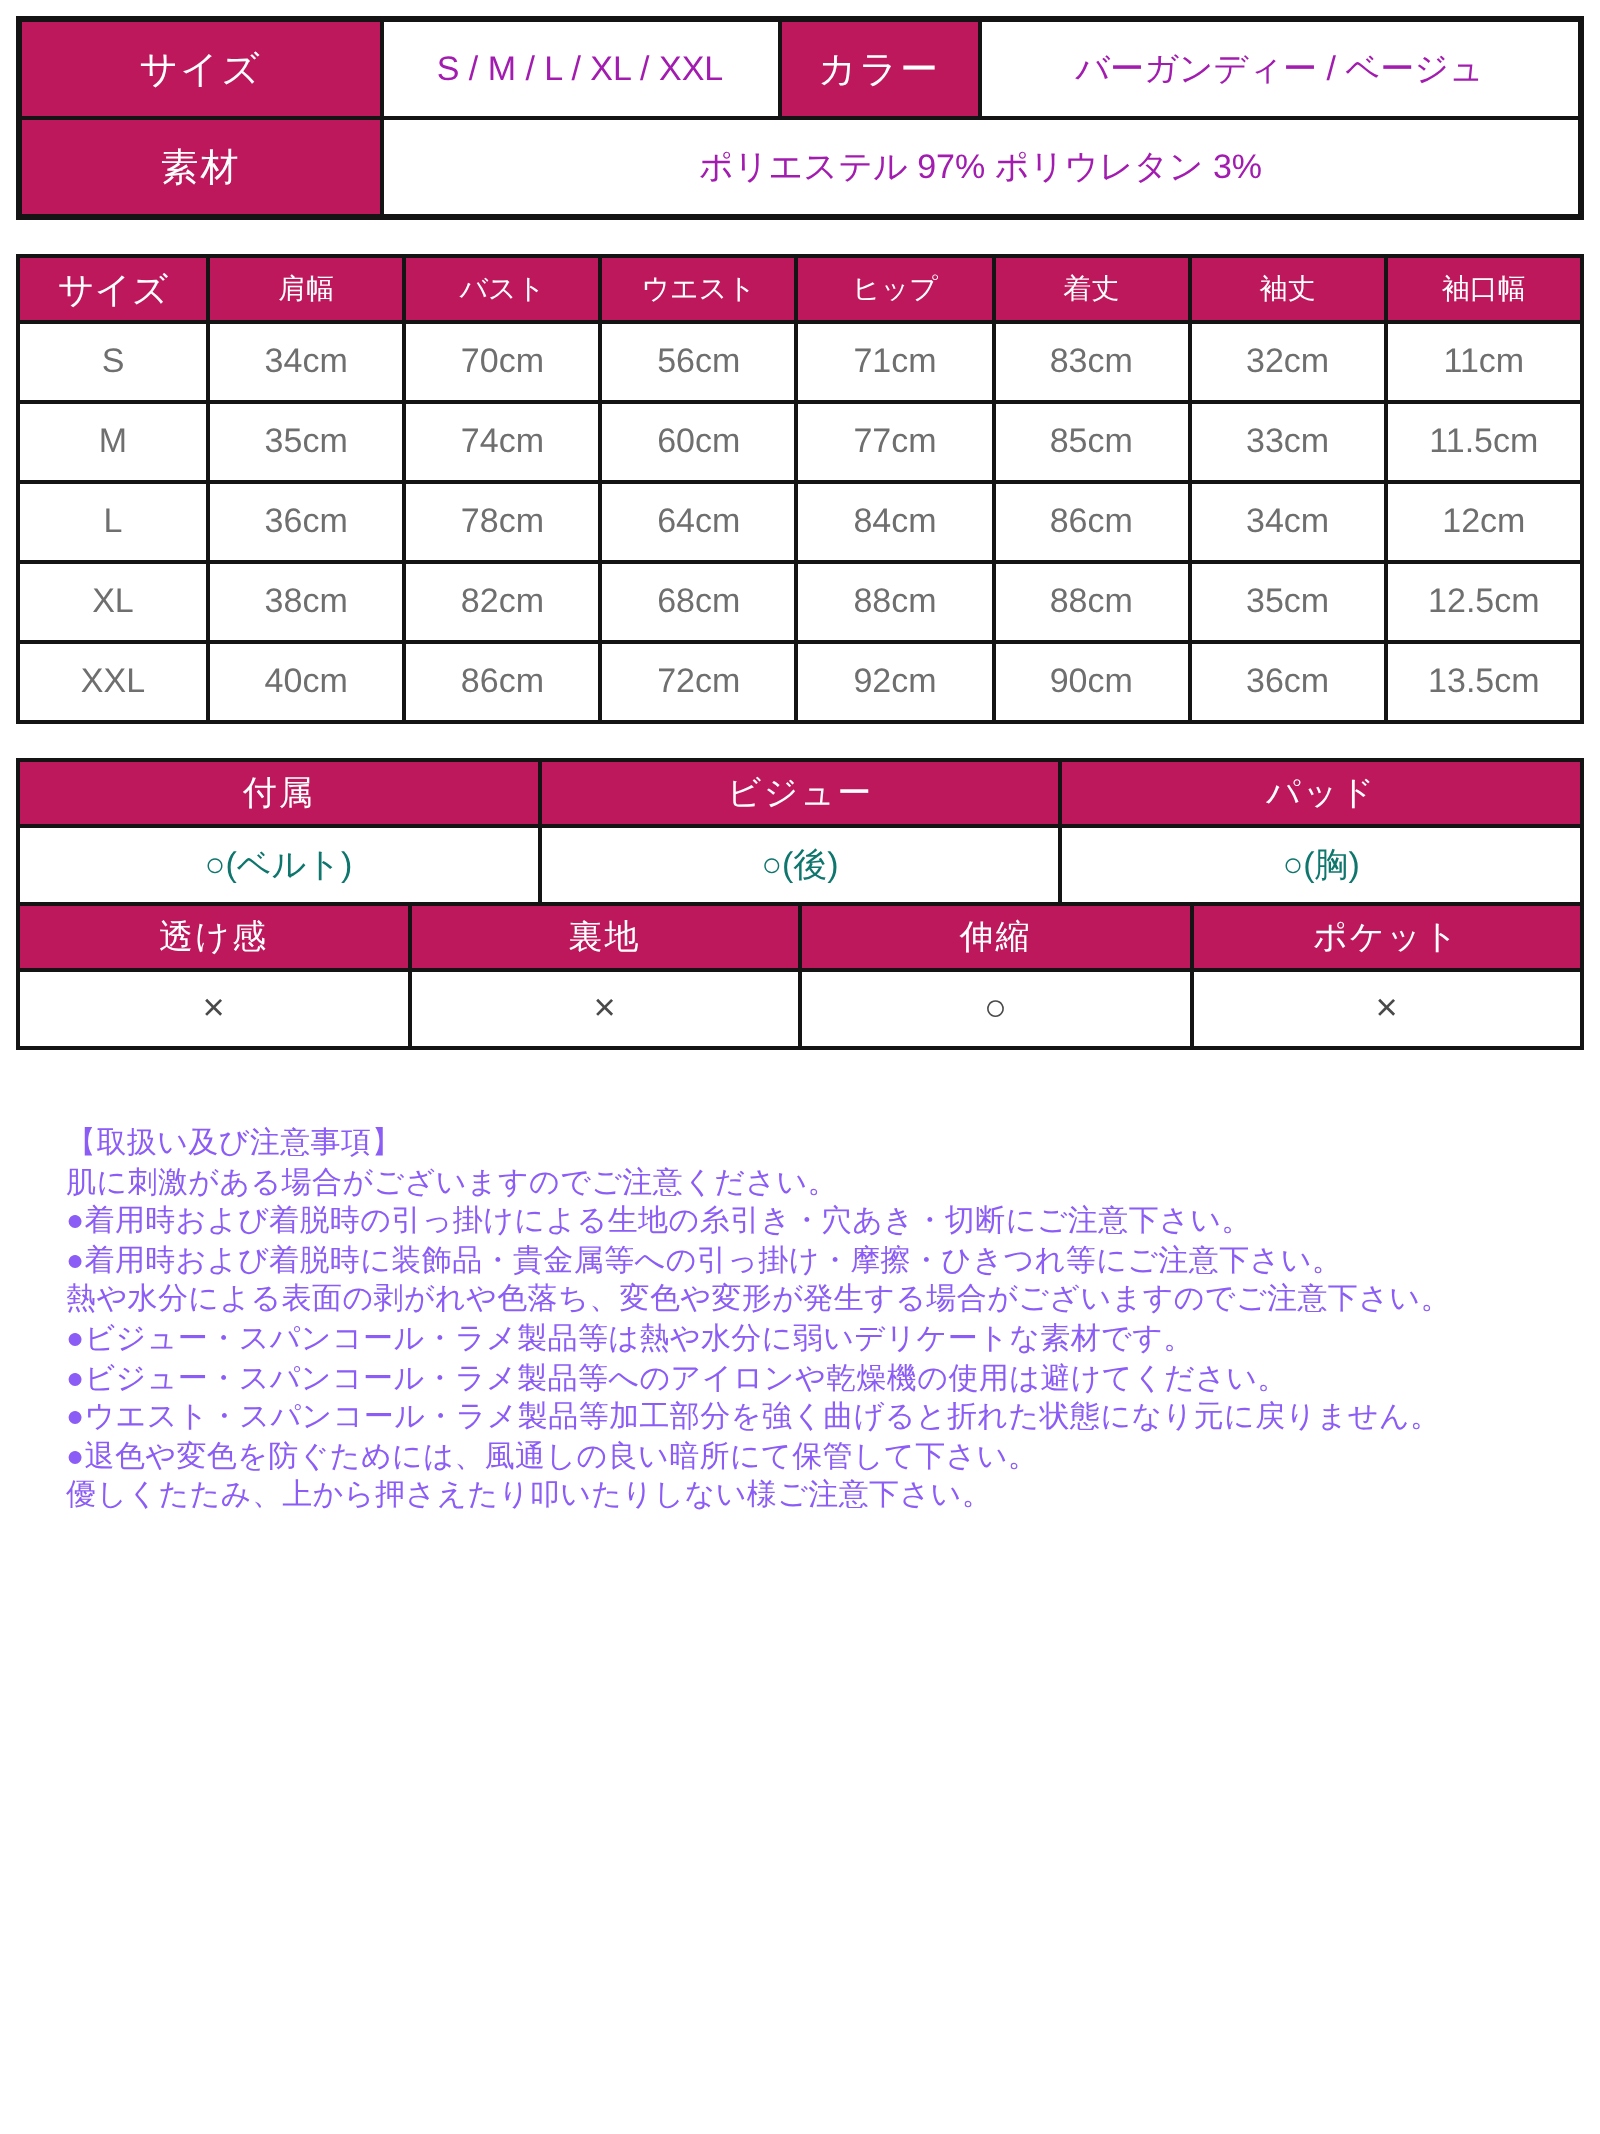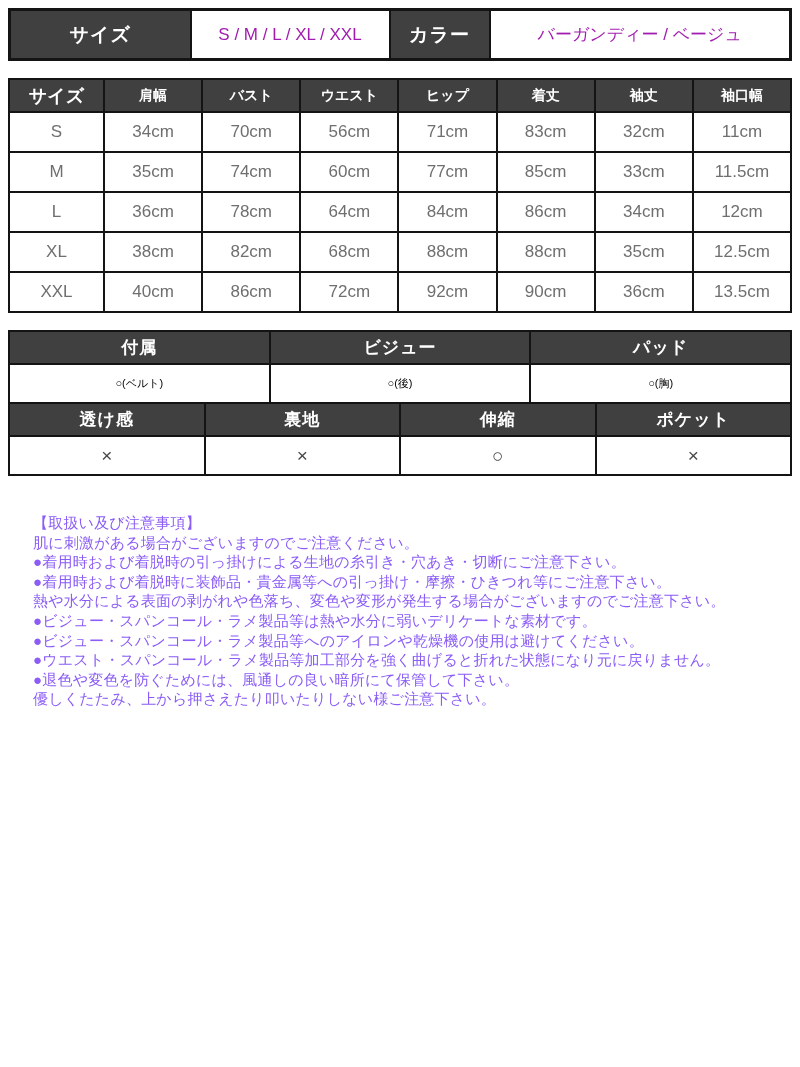--- a/index.html
+++ b/index.html
@@ -25,39 +25,39 @@
   }
   th, td {
     border: 2px solid #141414;
     text-align: center;
     vertical-align: middle;
     padding: 0;
     overflow: hidden;
     white-space: nowrap;
   }
   .hdr {
-    background: #404040;
+    background: #be185d;
     color: #ffffff;
-    font-weight: bold;
+    font-weight: normal;
   }
   
   .spec-table {
     border: 3px solid #141414;
     margin-bottom: 17px;
   }
   .spec-table th { font-size: 19px; height: 47px; letter-spacing: 1px; }
   .spec-table td { font-size: 17px; color: #a21caf; }
   
   .size-chart { margin-bottom: 17px; }
   .size-chart th { height: 31px; font-size: 14px; }
   .size-chart th.first { font-size: 18px; }
   .size-chart td { height: 38px; font-size: 17px; color: #6f6f6f; }
   
   .feat th { height: 31px; font-size: 17px; letter-spacing: 1px; }
-  .feat td { height: 37px; font-size: 11px; color: #000000; }
+  .feat td { height: 37px; font-size: 17px; color: #0f766e; }
   .feat2 { margin-top: -2px; }
   .feat2 td { font-size: 19px; color: #4a4a4a; }
   .circle-glyph { font-size: 21px; }
   
   .care {
     margin-top: 37px;
     padding-left: 25px;
     font-size: 15px;
     line-height: 19.6px;
     color: #8b5cf6;
@@ -77,20 +77,24 @@
           <col style="width:199px">
           <col style="width:100px">
           <col>
       </colgroup>
       <tbody>
           <tr>
         <th class="hdr">サイズ</th>
         <td>S / M / L / XL / XXL</td>
         <th class="hdr">カラー</th>
         <td>バーガンディー / ベージュ</td>
+      </tr>
+      <tr>
+        <th class="hdr">素材</th>
+        <td colspan="3">ポリエステル 97%  ポリウレタン 3%</td>
       </tr>
     </tbody>
       </table>
 
     <table class="size-chart">
       <colgroup>
         <col style="width:95px">
           <col>
           <col>
           <col>

